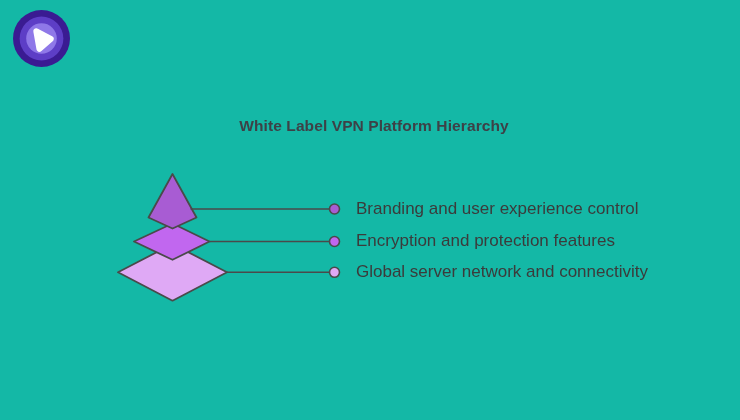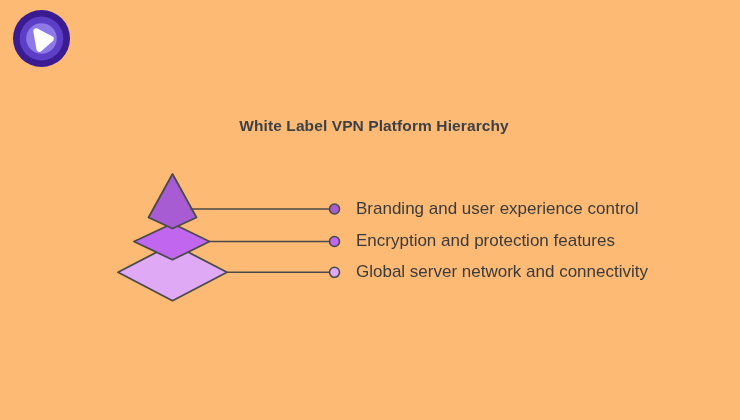--- a/index.html
+++ b/index.html
@@ -1,20 +1,20 @@
 <!DOCTYPE html>
 <html><head>
 <meta charset="utf-8">
 <style>
   html, body { margin: 0; padding: 0; background: #ffffff; }
   .canvas {
     position: relative;
     width: 740px;
     height: 420px;
-    background: #fdba74;
+    background: #14b8a6;
     overflow: hidden;
     font-family: "Liberation Sans", sans-serif;
   }
   .logo {
     position: absolute;
     left: 13px;
     top: 10px;
     width: 57px;
     height: 57px;
   }

